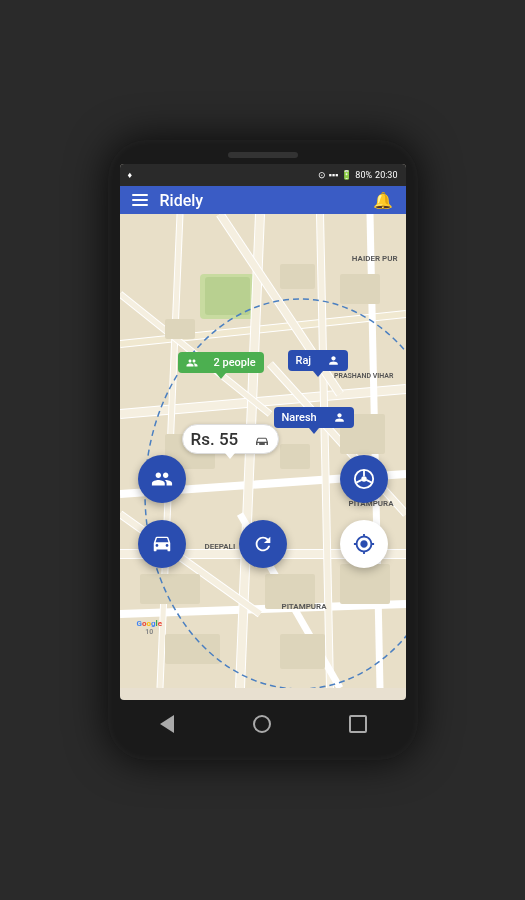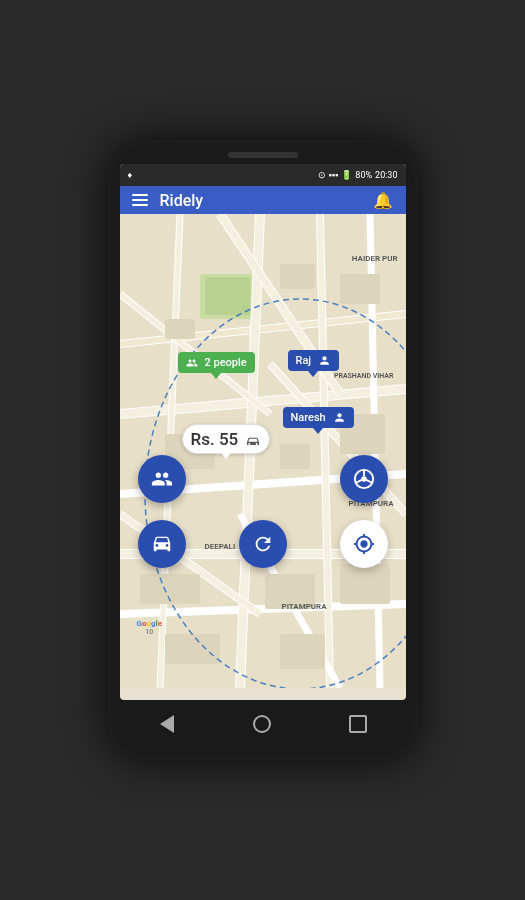--- a/index.html
+++ b/index.html
@@ -122,21 +122,21 @@
     .marker-bubble {
       position: absolute;
       border-radius: 4px;
       padding: 4px 8px;
       font-size: 11px;
       font-weight: 500;
       color: white;
       white-space: nowrap;
       display: flex;
       align-items: center;
-      gap: 7px;
+      gap: 16px;
       cursor: pointer;
     }
     .marker-bubble::after {
       content: '';
       position: absolute;
       bottom: -6px;
       left: 50%;
       transform: translateX(-50%);
       border-left: 5px solid transparent;
       border-right: 5px solid transparent;
@@ -328,21 +328,21 @@
         <span>2 people</span>
       </div>
 
       <div class="marker-bubble bubble-blue" style="top:136px; left:168px;">
         <span>Raj</span>
         <svg width="13" height="13" viewBox="0 0 24 24" fill="white">
           <path d="M12 12c2.21 0 4-1.79 4-4s-1.79-4-4-4-4 1.79-4 4 1.79 4 4 4zm0 2c-2.67 0-8 1.34-8 4v2h16v-2c0-2.66-5.33-4-8-4z"></path>
         </svg>
       </div>
 
-      <div class="marker-bubble bubble-blue" style="top:193px; left:163px;">
+      <div class="marker-bubble bubble-blue" style="top:193px; left:154px;">
         <span>Naresh</span>
         <svg width="13" height="13" viewBox="0 0 24 24" fill="white">
           <path d="M12 12c2.21 0 4-1.79 4-4s-1.79-4-4-4-4 1.79-4 4 1.79 4 4 4zm0 2c-2.67 0-8 1.34-8 4v2h16v-2c0-2.66-5.33-4-8-4z"></path>
         </svg>
       </div>
 
       <div class="marker-bubble bubble-price" style="top:210px; left:62px; color:#333; font-size:17px;">
         <span>Rs. 55</span>
         <svg width="16" height="12" viewBox="0 0 24 14" fill="#555">
           <path d="M18.92 6.01C18.72 5.42 18.16 5 17.5 5h-11c-.66 0-1.21.42-1.42 1.01L3 12v8c0 .55.45 1 1 1h1c.55 0 1-.45 1-1v-1h12v1c0 .55.45 1 1 1h1c.55 0 1-.45 1-1v-8l-2.08-5.99zM6.5 16c-.83 0-1.5-.67-1.5-1.5S5.67 13 6.5 13s1.5.67 1.5 1.5S7.33 16 6.5 16zm11 0c-.83 0-1.5-.67-1.5-1.5s.67-1.5 1.5-1.5 1.5.67 1.5 1.5-.67 1.5-1.5 1.5zM5 11l1.5-4.5h11L19 11H5z"></path>

